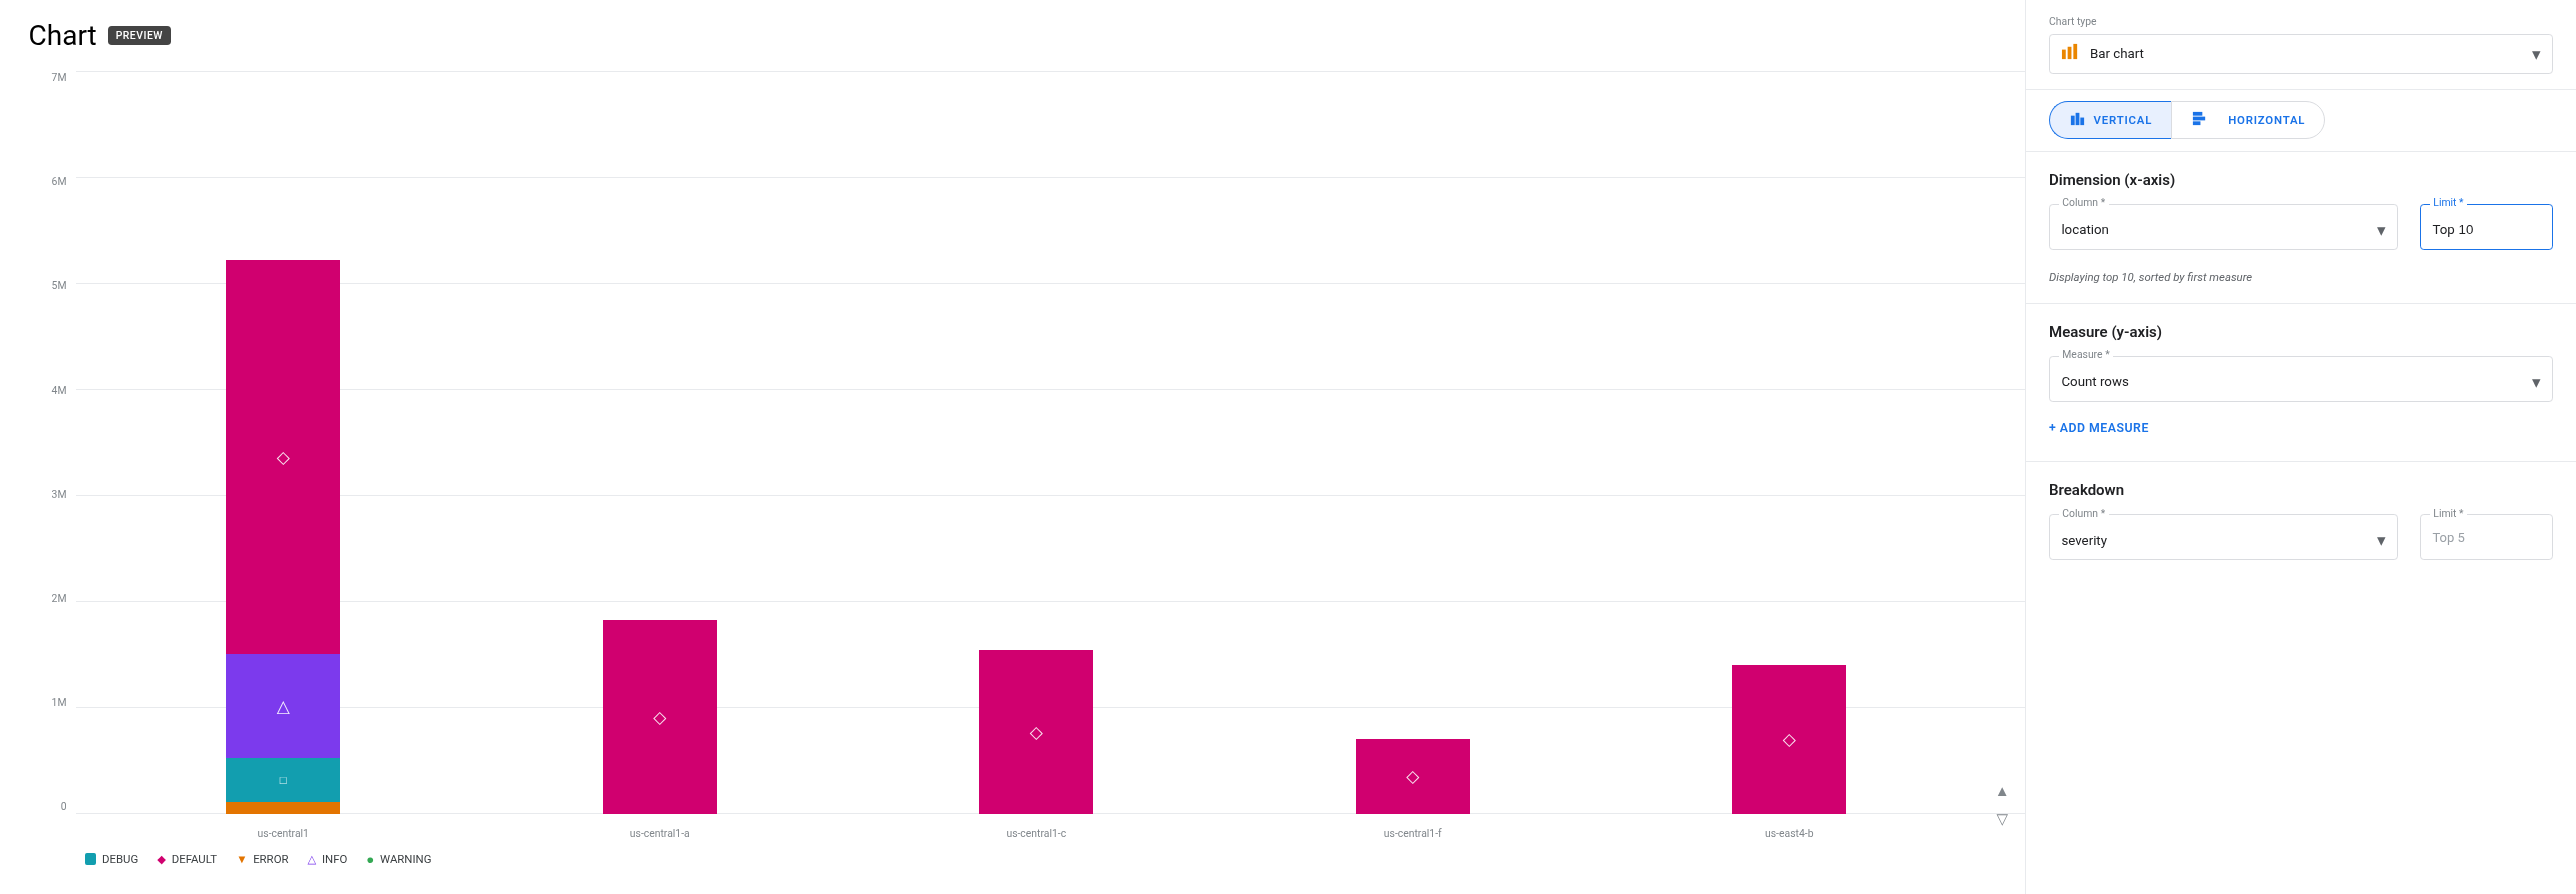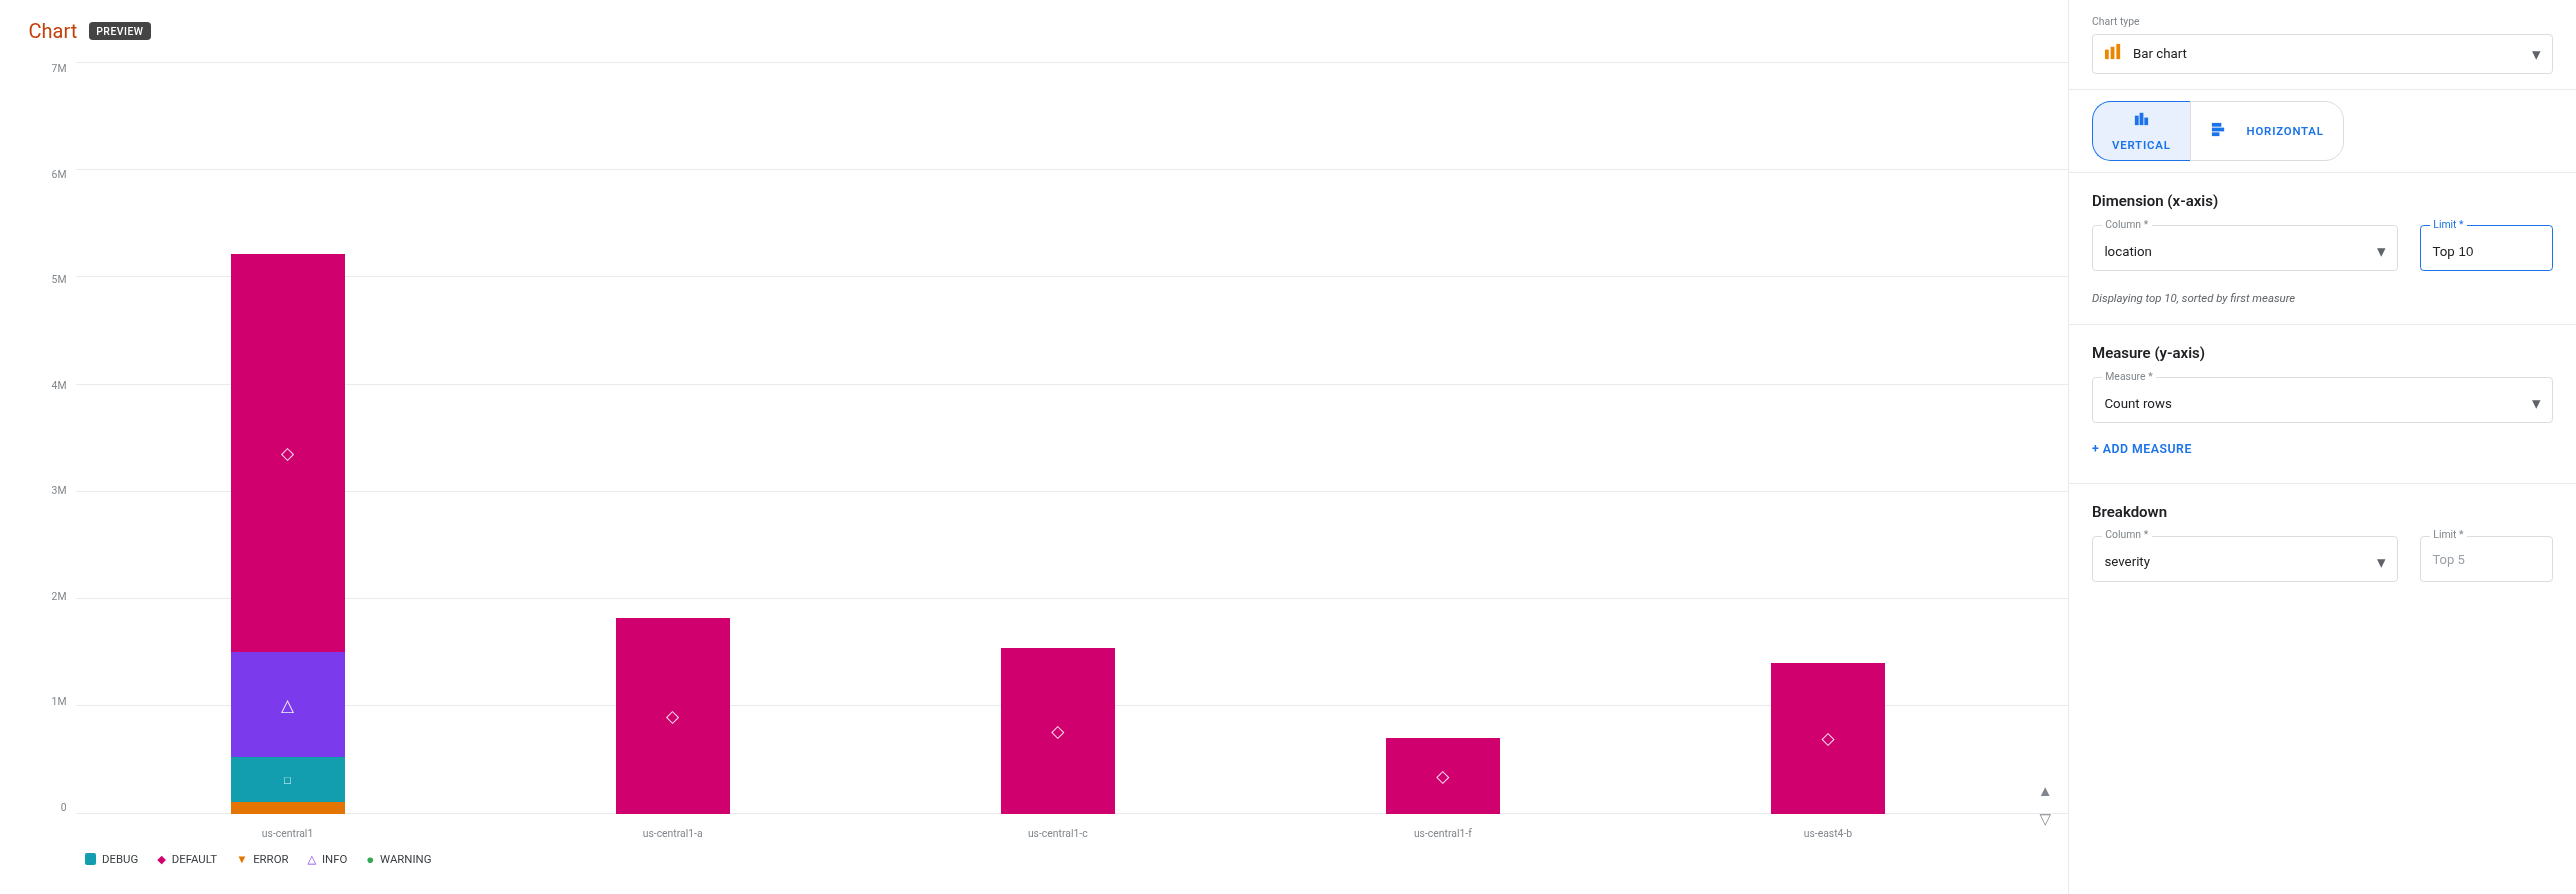--- a/index.html
+++ b/index.html
@@ -25,23 +25,23 @@
 
     .chart-header {
       display: flex;
       align-items: center;
       gap: 11.4px;
       margin-bottom: 19px;
       padding-left: 9.5px;
     }
 
     .chart-title {
-      font-size: 20px;
+      font-size: 28px;
       font-weight: 400;
-      color: #c2410c;
+      color: #000000;
     }
 
     .preview-badge {
       background: #444;
       color: #fff;
       font-size: 10.4px;
       font-weight: 500;
       padding: 2.8px 7.6px;
       border-radius: 3.8px;
       letter-spacing: 0.5px;
@@ -192,21 +192,21 @@
       display: flex;
       align-items: center;
       justify-content: center;
       cursor: pointer;
       color: #80868b;
       font-size: 15px;
     }
 
     
     .right-panel {
-      width: 508px;
+      width: 551px;
       border-left: 0.9px solid #e8eaed;
       display: flex;
       flex-direction: column;
       overflow-y: auto;
       padding: 0;
     }
 
     .panel-section {
       padding: 19px 23px;
       border-bottom: 0.9px solid #e8eaed;
@@ -267,21 +267,20 @@
       font-size: 11.4px;
       font-weight: 600;
       letter-spacing: 0.8px;
       color: #1a73e8;
       background: #e8f0fe;
     }
 
     .orient-btn:first-child {
       border-radius: 19px 0 0 19px;
       border-right: none;
-      flex-direction: column;
     }
 
     .orient-btn:last-child {
       border-radius: 0 19px 19px 0;
       background: #fff;
       color: #1a73e8;
     }
 
     .orient-icon {
       font-size: 15px;

